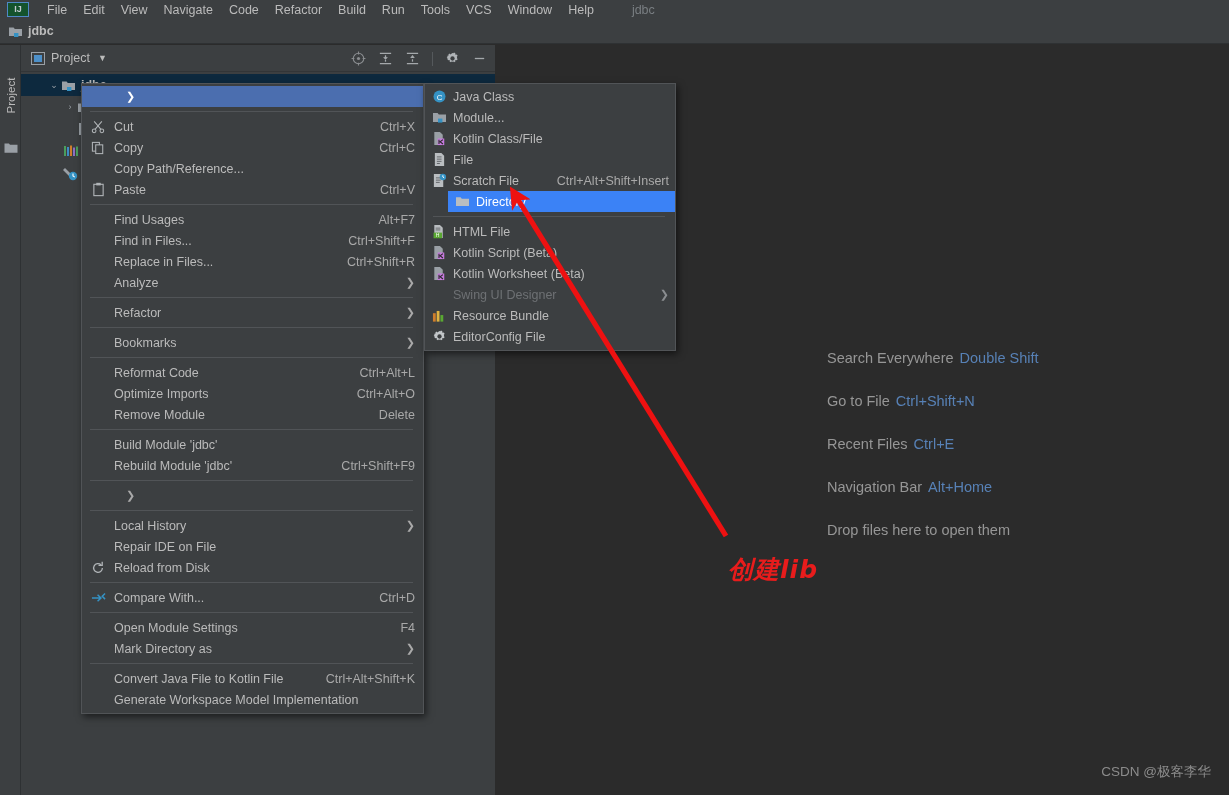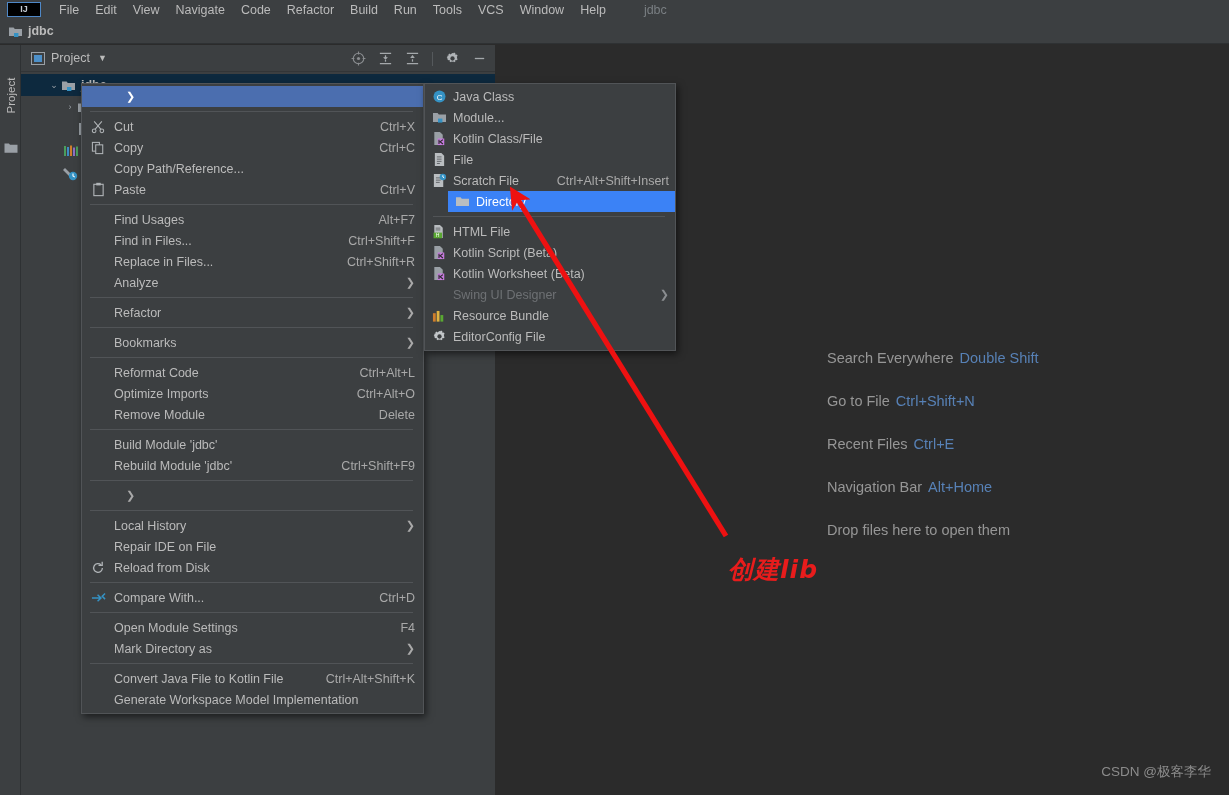--- a/index.html
+++ b/index.html
@@ -17,22 +17,22 @@
     background: #2b2b2b;
   }
 
   
   .menubar {
     position: absolute; left: 0; top: 0; width: 1229px; height: 19px;
     background: #3c3f41;
     display: flex; align-items: center;
   }
   .ij-logo {
-    width: 34px; height: 15px; margin-left: 7px; margin-right: 10px;
-    border: 1px solid #4f88c7; background: #000000;
+    width: 22px; height: 15px; margin-left: 7px; margin-right: 10px;
+    border: 1px solid #4f88c7; background: #14532d;
     display: flex; align-items: center; justify-content: center;
     color: #c3c9d0; font-size: 9px; font-weight: bold; line-height: 1;
   }
   .menu-item {
     color: #bbbbbb; font-size: 12.5px; padding: 0 8px; cursor: default;
     white-space: nowrap;
   }
   .menubar-project {
     color: #7a7f83; font-size: 12.5px; margin-left: 30px;
   }

